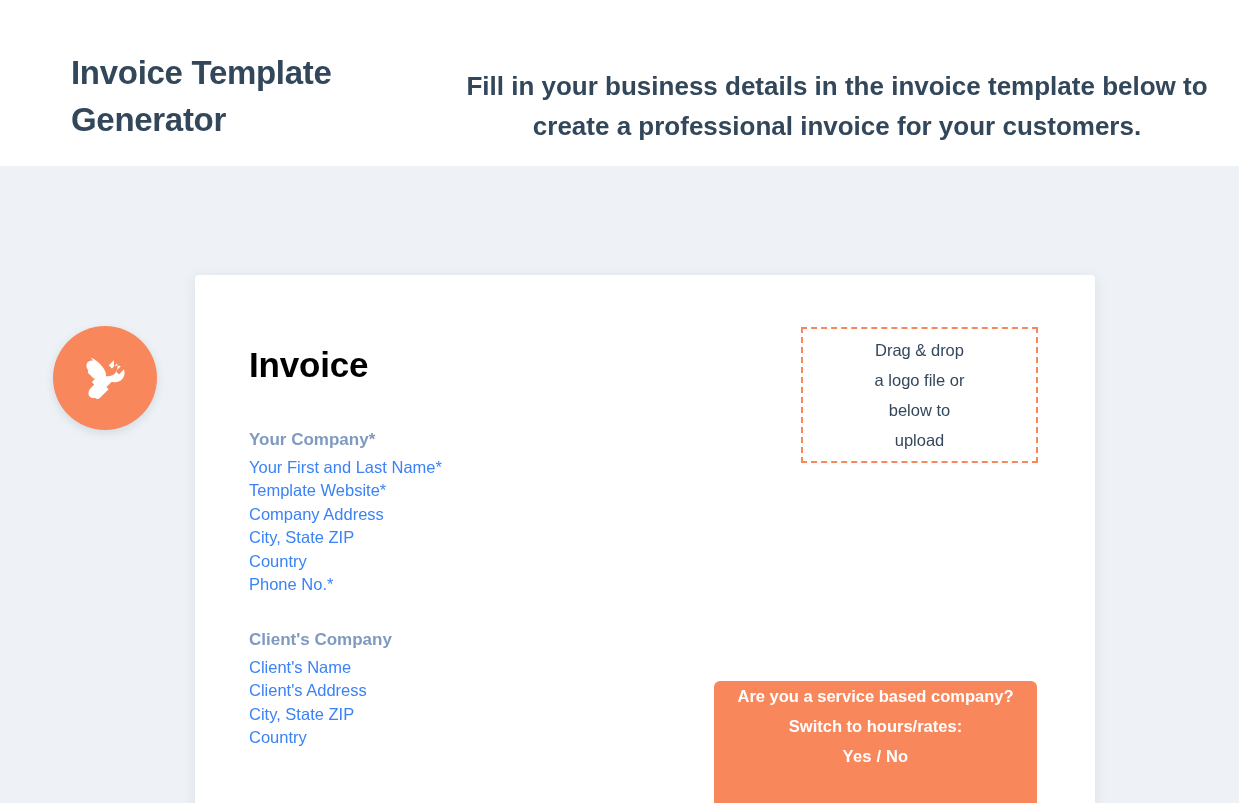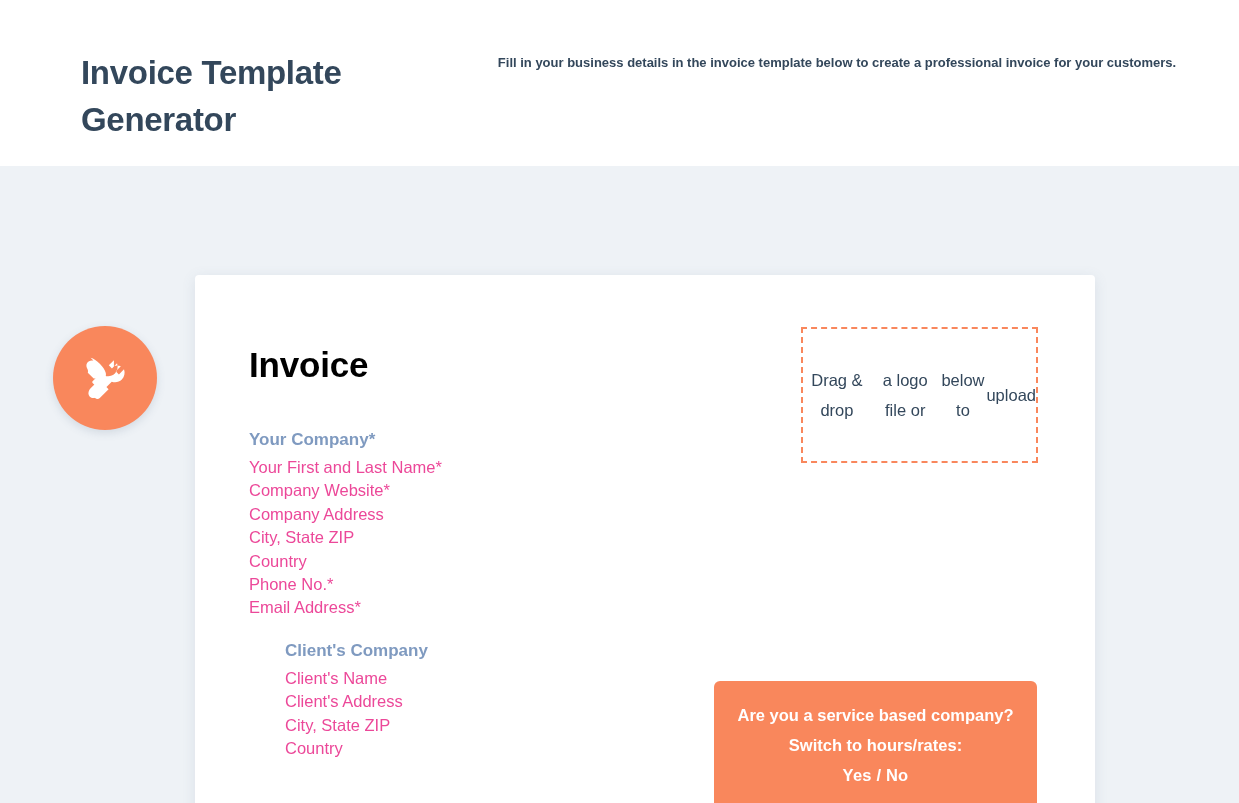--- a/index.html
+++ b/index.html
@@ -20,36 +20,36 @@
   
   .page-header {
     position: absolute;
     top: 0; left: 0;
     width: 1239px;
     height: 166px;
     background: #ffffff;
   }
   .header-title {
     position: absolute;
-    left: 81px;
+    left: 71px;
     top: 28px;
     width: 330px;
     font-size: 33px;
     font-weight: bold;
     line-height: 1.42;
     letter-spacing: -0.3px;
     color: #33475b;
   }
   .header-subtitle {
     position: absolute;
     left: 452px;
     top: 40px;
     width: 770px;
     text-align: center;
-    font-size: 13px;
+    font-size: 26px;
     font-weight: bold;
     line-height: 1.55;
     color: #33475b;
   }
 
   
   .tool-badge {
     position: absolute;
     left: 53px;
     top: 326px;
@@ -82,69 +82,68 @@
     left: 54px;
     top: 70px;
     font-size: 35px;
     font-weight: bold;
     letter-spacing: -0.2px;
     color: #000000;
   }
 
   .field-group { position: absolute; left: 54px; }
   .field-group.company { top: 154px; }
-  .field-group.client  { top: 365px; margin-left: 36px; }
+  .field-group.client  { top: 354px; }
 
   .group-title {
     font-size: 17px;
     font-weight: bold;
     color: #7f9ac0;
     line-height: 1.35;
     margin: 0 0 4px 0;
     white-space: nowrap;
   }
   .field-line {
     font-size: 16.5px;
     font-weight: normal;
-    color: #ec4899;
+    color: #3b82f6;
     line-height: 23.4px;
     white-space: nowrap;
   }
 
   
   .logo-dropzone {
     position: absolute;
     left: 606px;      
     top: 52px;        
     width: 237px;
     height: 136px;
     border: 2px dashed #f9875c;
     display: flex;
-    flex-direction: row;
+    flex-direction: column;
     align-items: center;
     justify-content: center;
     cursor: pointer;
   }
   .logo-dropzone .dz-line {
     font-size: 16.5px;
     color: #33475b;
     line-height: 30px;
     text-align: center;
   }
 
   
   .service-banner {
     position: absolute;
     left: 519px;     
     top: 406px;      
     width: 323px;
     height: 122px;
     background: #f9875c;
     border-radius: 6px 6px 0 0;
-    padding-top: 19px;
     text-align: center;
   }
   .service-banner .banner-line {
     font-size: 16.5px;
     font-weight: bold;
     color: #ffffff;
     line-height: 30px;
     white-space: nowrap;
   }
   .service-banner .banner-line.choice { letter-spacing: 0.2px; }
@@ -173,26 +172,25 @@
   </span>
 </div>
 
 <div class="invoice-card">
 
   <div class="invoice-heading">Invoice</div>
 
   <div class="field-group company">
     <div class="group-title">Your Company*</div>
     <div class="field-line">Your First and Last Name*</div>
-    <div class="field-line">Company Website*</div>
+    <div class="field-line">Template Website*</div>
     <div class="field-line">Company Address</div>
     <div class="field-line">City, State ZIP</div>
     <div class="field-line">Country</div>
     <div class="field-line">Phone No.*</div>
-    <div class="field-line">Email Address*</div>
   </div>
 
   <div class="field-group client">
     <div class="group-title">Client's Company</div>
     <div class="field-line">Client's Name</div>
     <div class="field-line">Client's Address</div>
     <div class="field-line">City, State ZIP</div>
     <div class="field-line">Country</div>
   </div>
 

